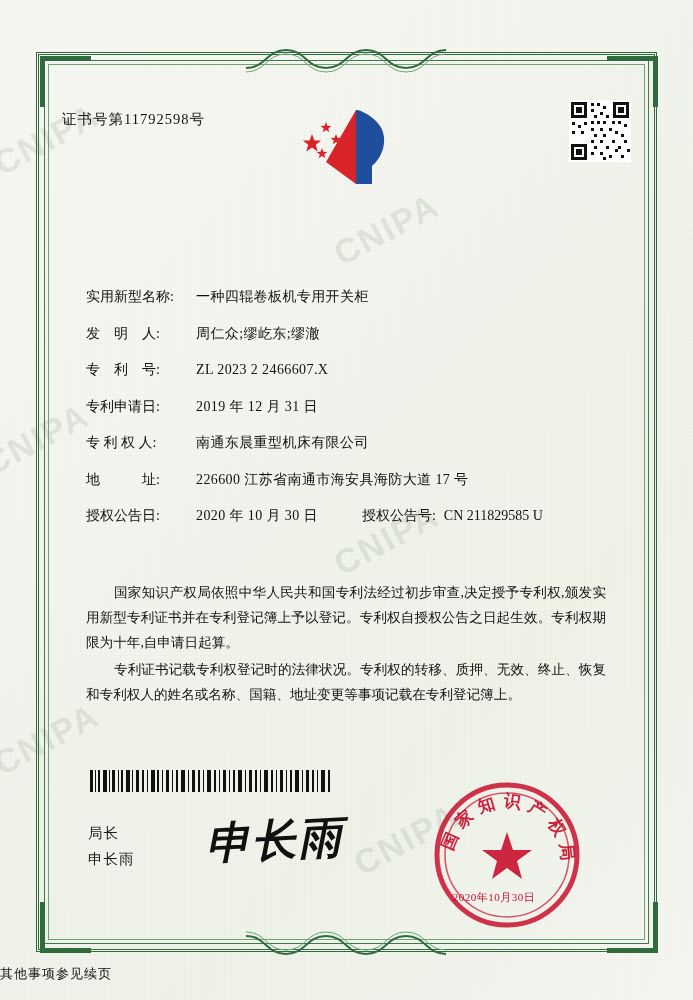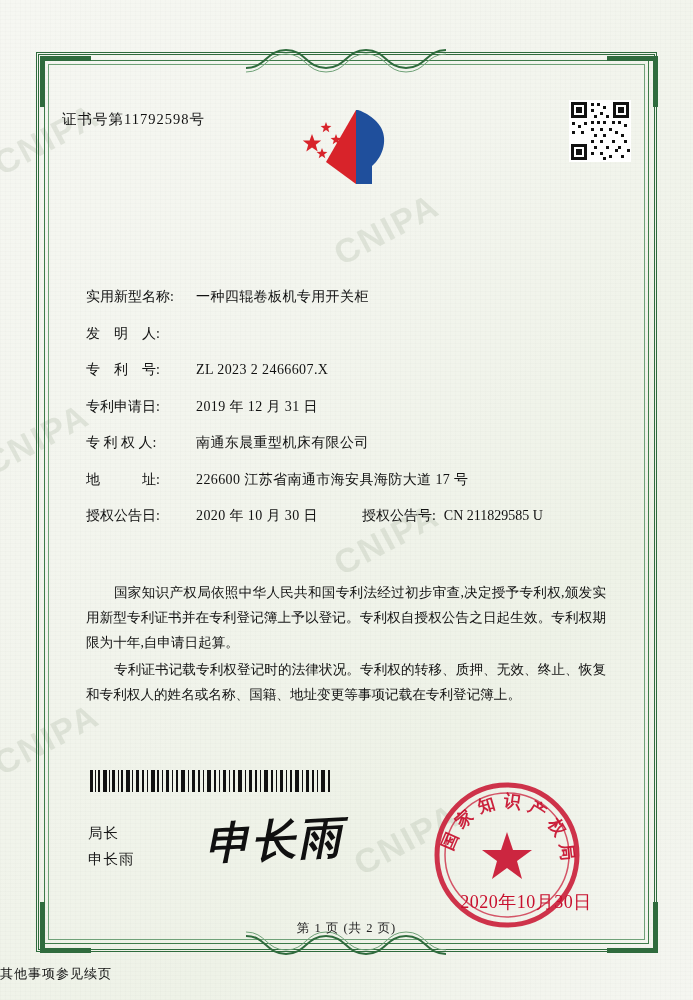--- a/index.html
+++ b/index.html
@@ -227,26 +227,26 @@
   
   .seal {
     position: absolute;
     left: 432px;
     top: 780px;
     width: 150px;
     height: 150px;
   }
   .seal-date {
     position: absolute;
-    left: 456px;
+    left: 424px;
     top: 890px;
     width: 140px;
     text-align: center;
     color: #c8102e;
-    font-size: 18px;
+    font-size: 11px;
     letter-spacing: 0.5px;
     font-family: "Liberation Serif", serif;
   }
 
   .page-no {
     position: absolute;
     left: 0; right: 0;
     top: 920px;
     text-align: center;
     font-size: 12.5px;
@@ -375,20 +375,21 @@
   </div>
 
 
   <div class="fields">
     <div class="frow">
       <div class="flabel">实用新型名称:</div>
       <div class="fvalue">一种四辊卷板机专用开关柜</div>
     </div>
     <div class="frow">
       <div class="flabel">发　明　人:</div>
+      <div class="fvalue">周仁众;缪屹东;缪澈</div>
     </div>
     <div class="frow">
       <div class="flabel">专　利　号:</div>
       <div class="fvalue">ZL 2023 2 2466607.X</div>
     </div>
     <div class="frow">
       <div class="flabel">专利申请日:</div>
       <div class="fvalue">2019 年 12 月 31 日</div>
     </div>
     <div class="frow">
@@ -485,16 +486,15 @@
       <defs>
         <path id="sealTopArc" d="M 20 82 A 55 55 0 0 1 130 82"></path>
       </defs>
       <text font-family="Liberation Serif, serif" font-size="17" font-weight="bold" fill="#c8102e" letter-spacing="7" opacity="0.92">
         <textPath href="#sealTopArc" startOffset="6%">国家知识产权局</textPath>
       </text>
     </svg>
   </div>
   <div class="seal-date">2020年10月30日</div>
 
-  <div class="page-no">第 1 页 (共 2 页)</div>
 
   <div class="footer-note">其他事项参见续页</div>
 </div>
 
 </body></html>

